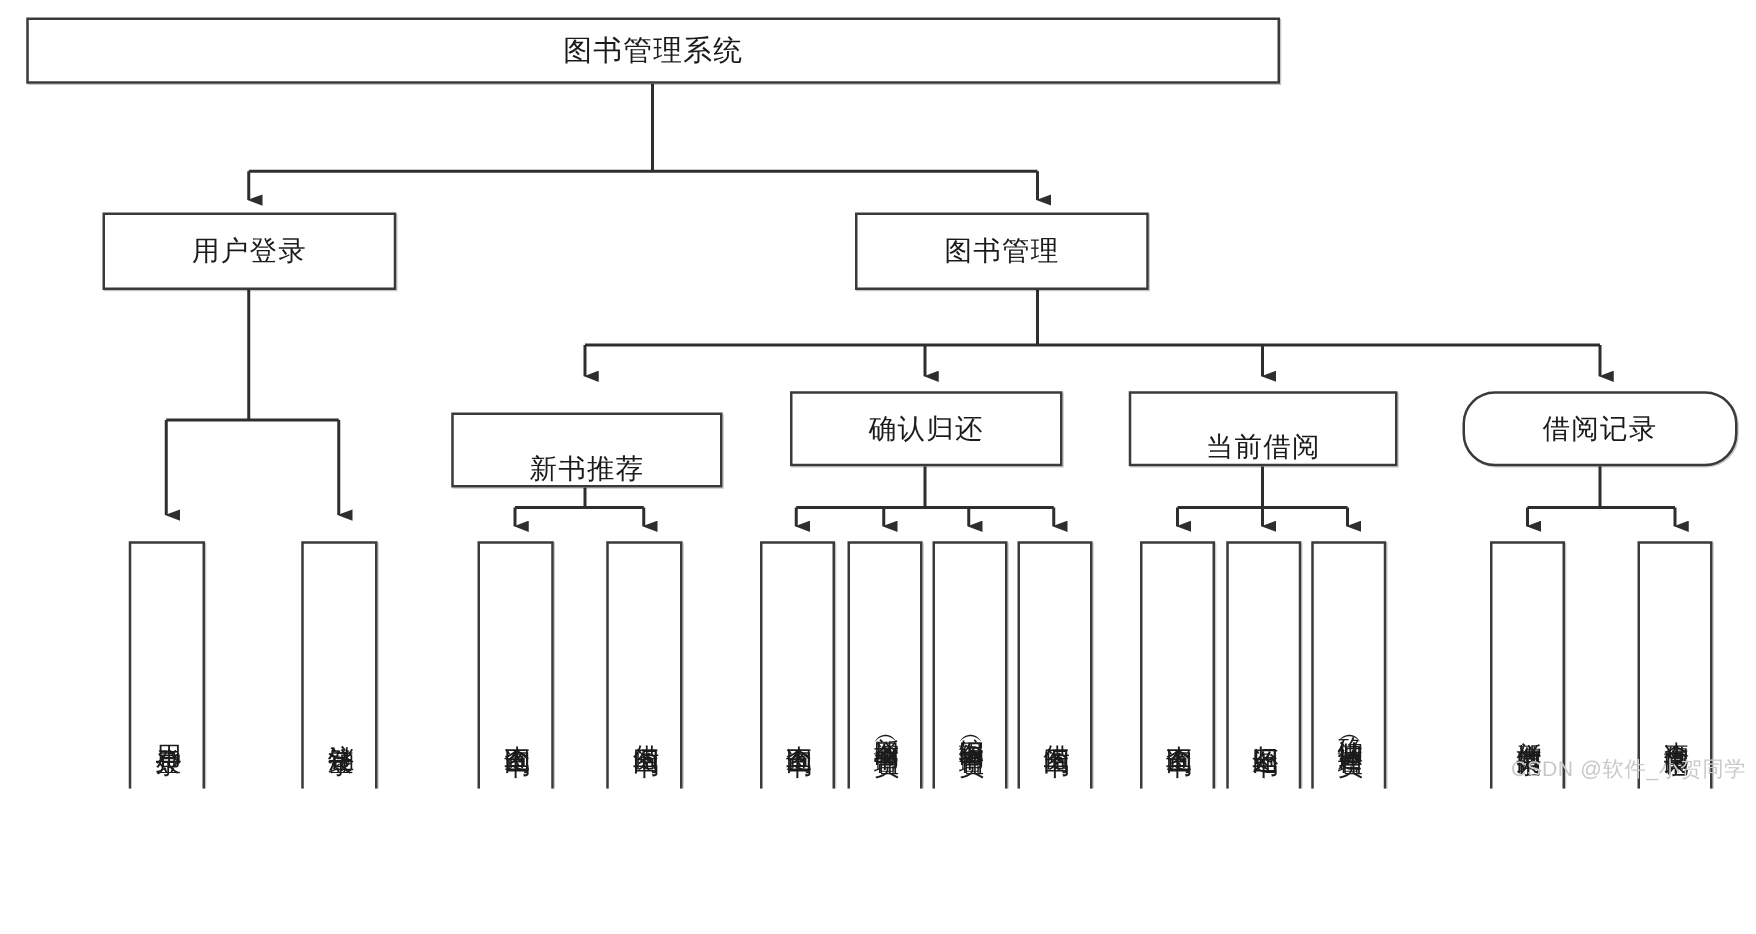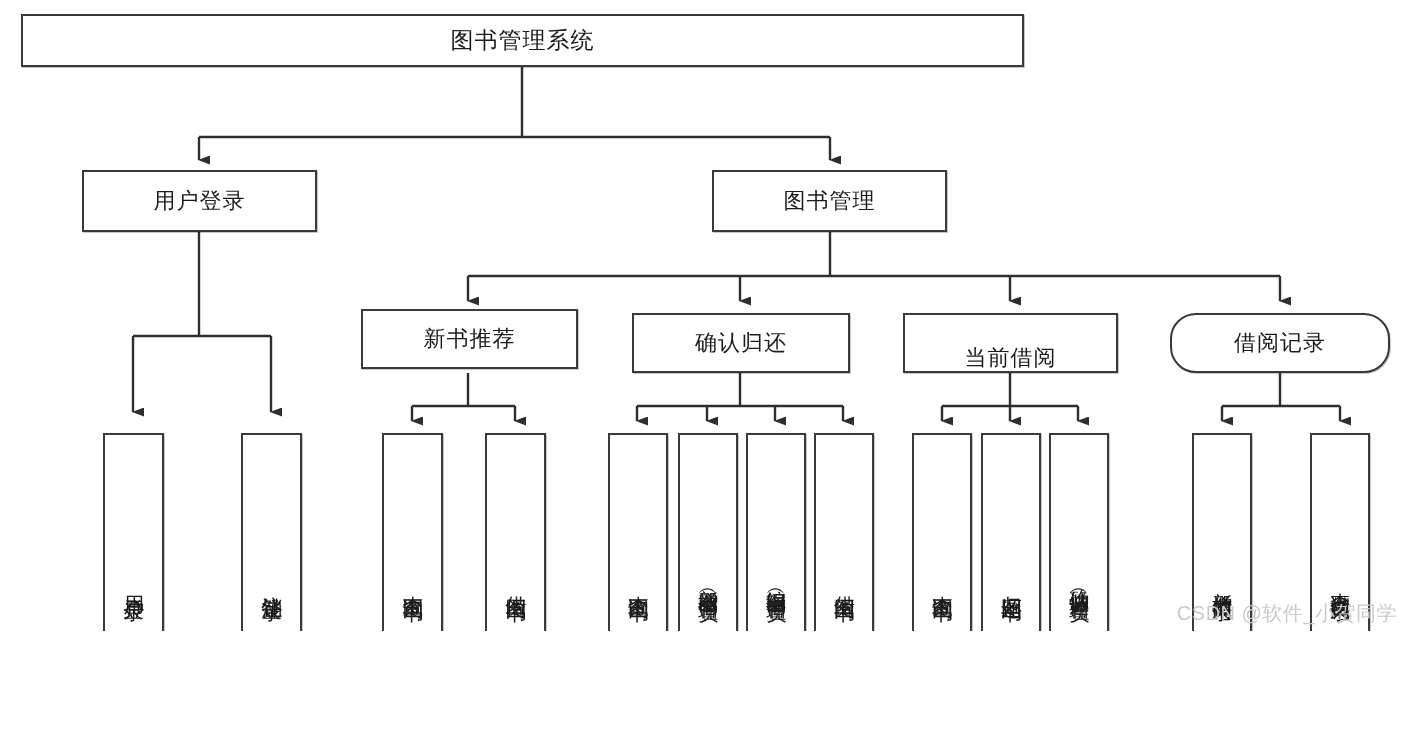--- a/index.html
+++ b/index.html
@@ -60,21 +60,21 @@
     white-space: normal;
     max-height: 268px;
     text-align: center;
   }
   .node.leaf.narrow .label { font-size: 20px; }
 
   .watermark {
     position: absolute;
     right: 8px;
     bottom: 4px;
-    font-size: 20px;
+    font-size: 17px;
     color: #c9c9c9;
     letter-spacing: 0.5px;
     white-space: nowrap;
   }
 </style>
 </head>
 <body>
 
 <div id="canvas">
 
@@ -128,25 +128,25 @@
     </g>
   </svg>
 
   <div class="node root" style="left:21px; top:14px; width:1003px; height:53px;">
     <span class="label">图书管理系统</span>
   </div>
 
   <div class="node lvl2" style="left:82px; top:170px; width:235px; height:62px;">
     <span class="label">用户登录</span>
   </div>
-  <div class="node lvl2" style="left:712px; top:170px; width:235px; height:62px;text-align:center;">
+  <div class="node lvl2" style="left:684px; top:170px; width:235px; height:62px;text-align:center;">
     <span class="label">图书管理</span>
   </div>
 
-  <div class="node lvl3" style="left:361px; top:309px; width:217px; height:60px;">
+  <div class="node lvl3" style="left:361px; top:330px; width:217px; height:60px;align-items:flex-end;">
     <span class="label">新书推荐</span>
   </div>
   <div class="node lvl3" style="left:632px; top:313px; width:218px; height:60px;">
     <span class="label">确认归还</span>
   </div>
   <div class="node lvl3" style="left:903px; top:313px; width:215px; height:60px;align-items:flex-end;">
     <span class="label">当前借阅</span>
   </div>
   <div class="node lvl3" style="left:1170px; top:313px; width:220px; height:60px;border-radius:26px;">
     <span class="label">借阅记录</span>

